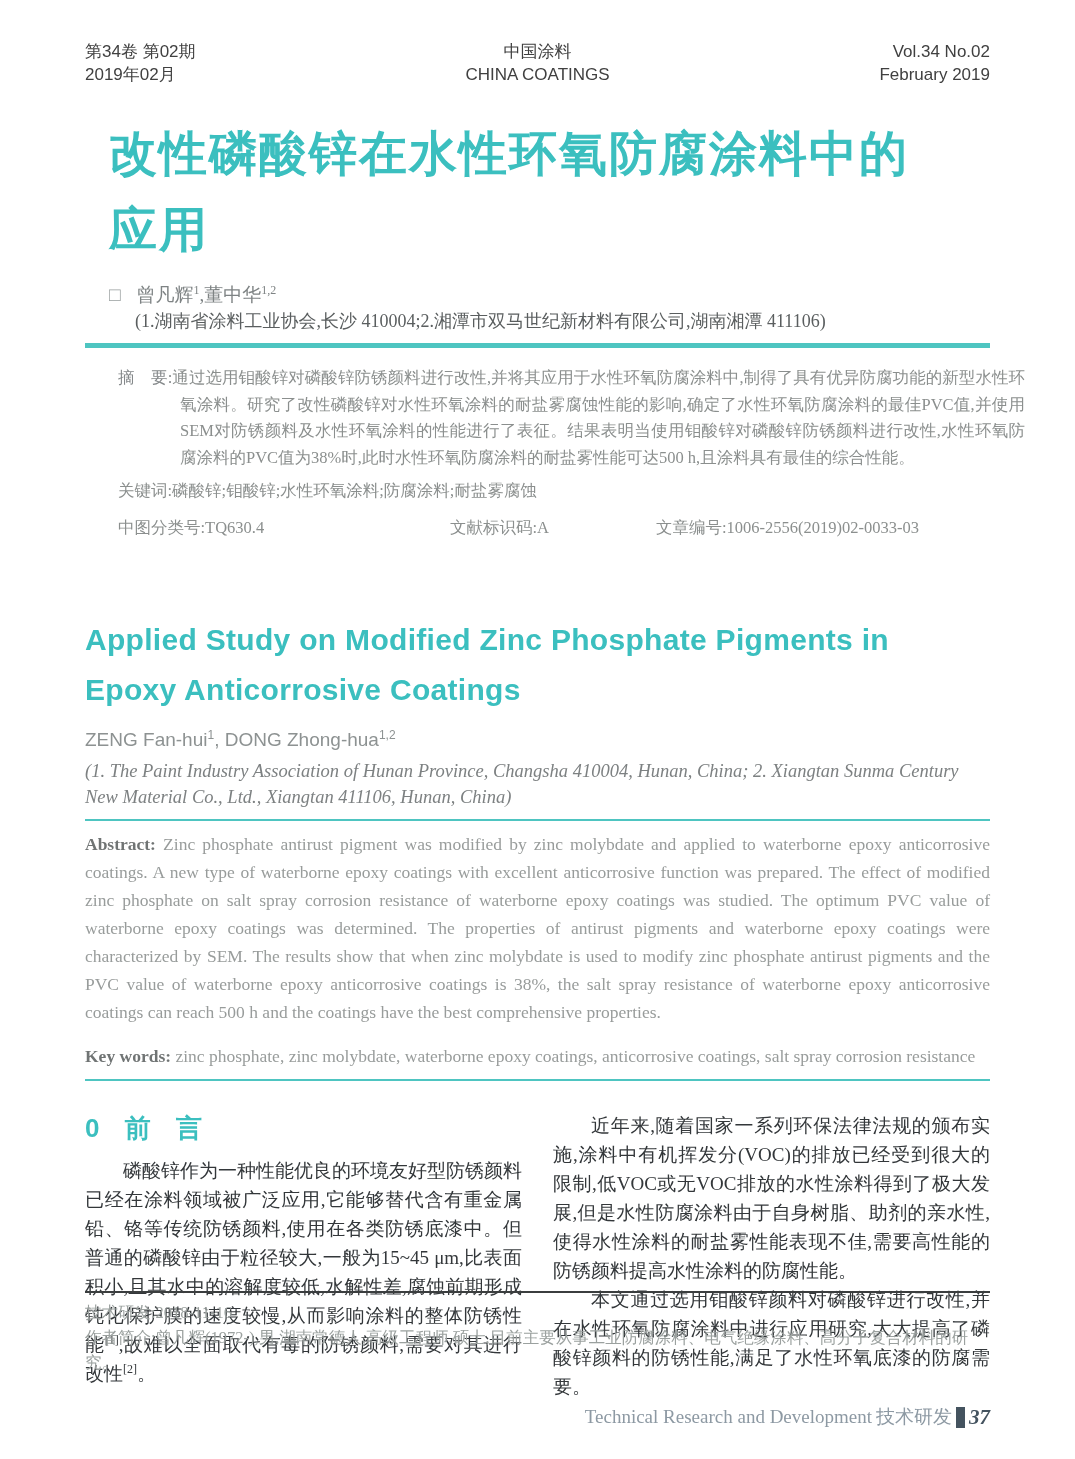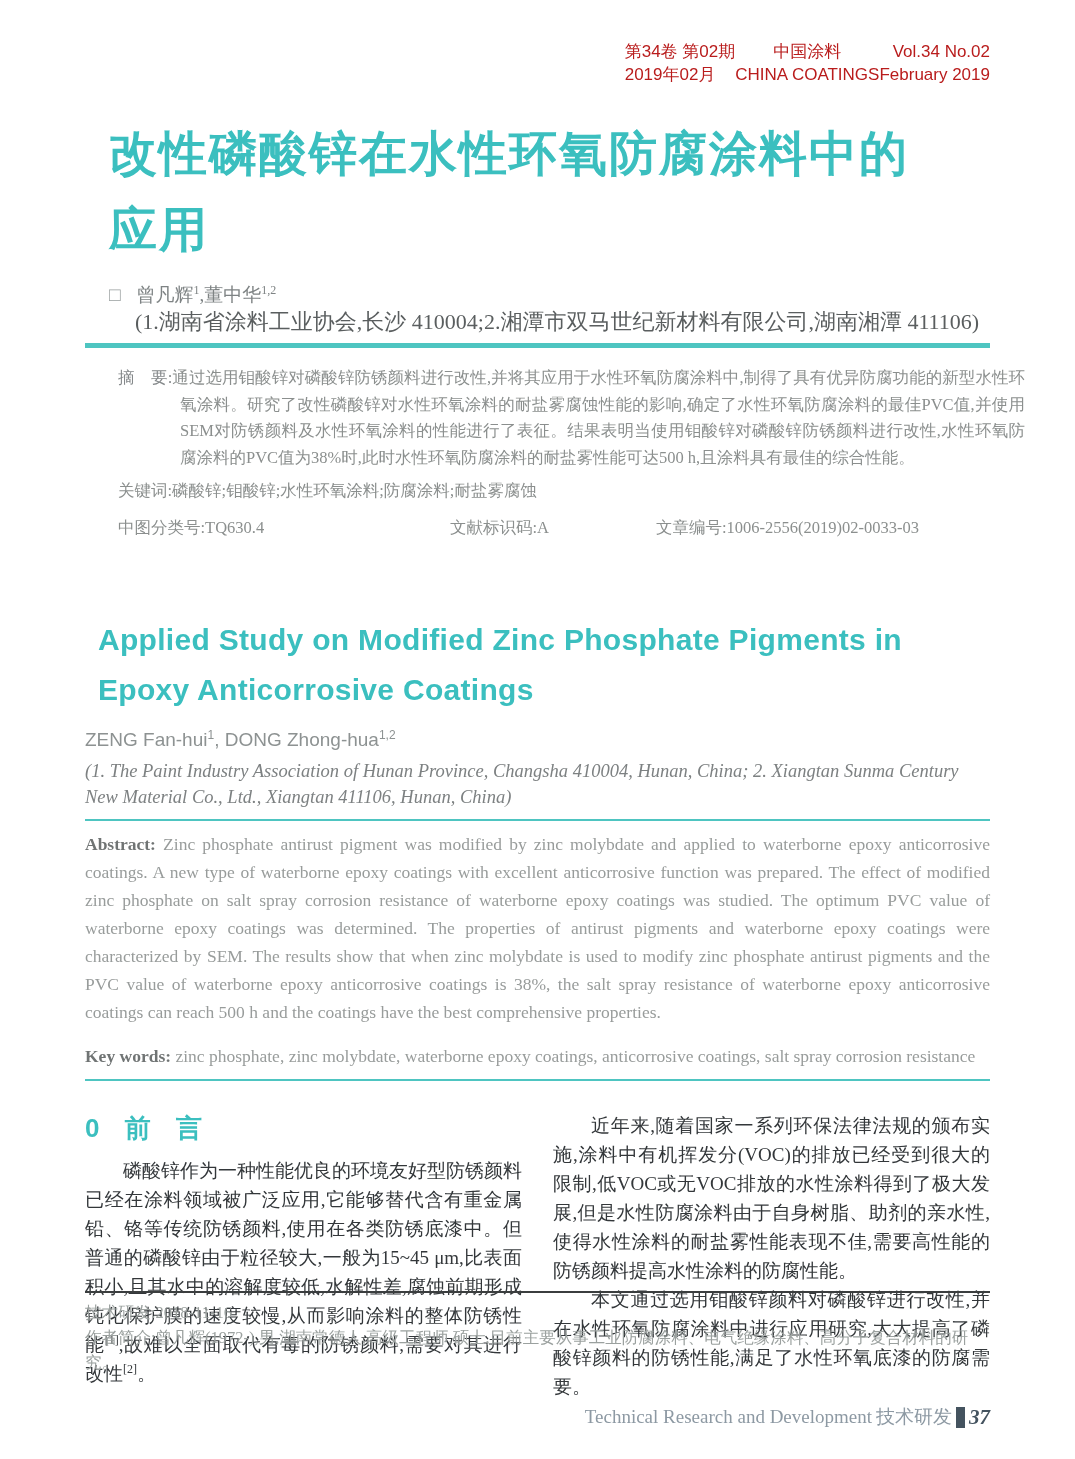--- a/index.html
+++ b/index.html
@@ -1,48 +1,48 @@
 <!DOCTYPE html>
 <html><head>
 <meta charset="utf-8">
 <style>
   html,body{margin:0;padding:0;background:#ffffff;}
   .page{position:relative;width:1075px;height:1459px;background:#ffffff;overflow:hidden;
         font-family:"Liberation Serif","DejaVu Serif",serif;color:#35383a;box-sizing:border-box;
         padding:40px 85px 0 85px;}
 
   
-  .hdr{display:flex;justify-content:flex-end;color:#b91c1c;font-size:17px;line-height:23px;
+  .hdr{display:flex;justify-content:space-between;color:#404040;font-size:17px;line-height:23px;
        font-family:"Liberation Sans","DejaVu Sans",sans-serif;}
   .hdr .c{text-align:center;}
   .hdr .r{text-align:right;}
   .doi{margin-top:7px;font-size:15.5px;font-weight:bold;color:#4c4f50;letter-spacing:.2px;}
 
   
   .title-cn{margin:30px 0 0 24px;color:#3bbfbf;font-size:48px;line-height:76px;font-weight:bold;
             letter-spacing:2px;font-family:"Liberation Sans","DejaVu Sans",sans-serif;}
   .authors-cn{margin:10px 0 0 24px;color:#7e8384;font-size:19px;line-height:25px;}
   .authors-cn sup{font-size:12px;}
   .marker{margin-right:16px;color:#9aa0a0;}
-  .affil-cn{margin:2px 0 0 50px;color:#5a5e5f;font-size:22px;line-height:25px;}
+  .affil-cn{margin:2px 0 0 50px;color:#5a5e5f;font-size:18px;line-height:25px;}
   .rule-thick{height:5px;background:#4ec5c1;margin-top:9px;}
 
   
   .abs-cn{margin:17px 0 0 33px;width:845px;font-size:16.5px;line-height:26.5px;color:#8b8f8e;
           text-align:justify;padding-left:62px;text-indent:-62px;}
   .abs-cn .lbl{color:#84888a;}
   .kw-cn{margin:7px 0 0 33px;font-size:16.5px;line-height:25px;color:#8b8f8e;}
   .meta-row{display:flex;margin:14px 0 0 33px;font-size:16.5px;color:#8b8f8e;}
   .meta-row .m1{flex:0 0 332px;}
   .meta-row .m2{flex:0 0 206px;}
   .meta-row .m3{flex:1;}
 
   
   .title-en{margin-top:76px;color:#3bbfbf;font-size:30px;line-height:50px;font-weight:bold;
-            font-family:"Liberation Sans","DejaVu Sans",sans-serif;letter-spacing:.3px;margin-left:13px;}
+            font-family:"Liberation Sans","DejaVu Sans",sans-serif;letter-spacing:.3px;}
   .authors-en{margin-top:8px;color:#8d9292;font-size:19px;line-height:24px;
               font-family:"Liberation Sans","DejaVu Sans",sans-serif;}
   .authors-en sup{font-size:12px;}
   .affil-en{margin-top:5px;color:#7d8182;font-size:18.5px;line-height:26px;font-style:italic;}
   .rule-thin{height:2px;background:#4ec5c1;margin-top:9px;}
   .abs-en{margin-top:9px;font-size:17.5px;line-height:28px;color:#989c9b;text-align:justify;}
   .abs-en b{color:#707474;}
   .kw-en{margin-top:1px;font-size:17.5px;line-height:27px;color:#989c9b;}
   .kw-en b{color:#707474;}
 

